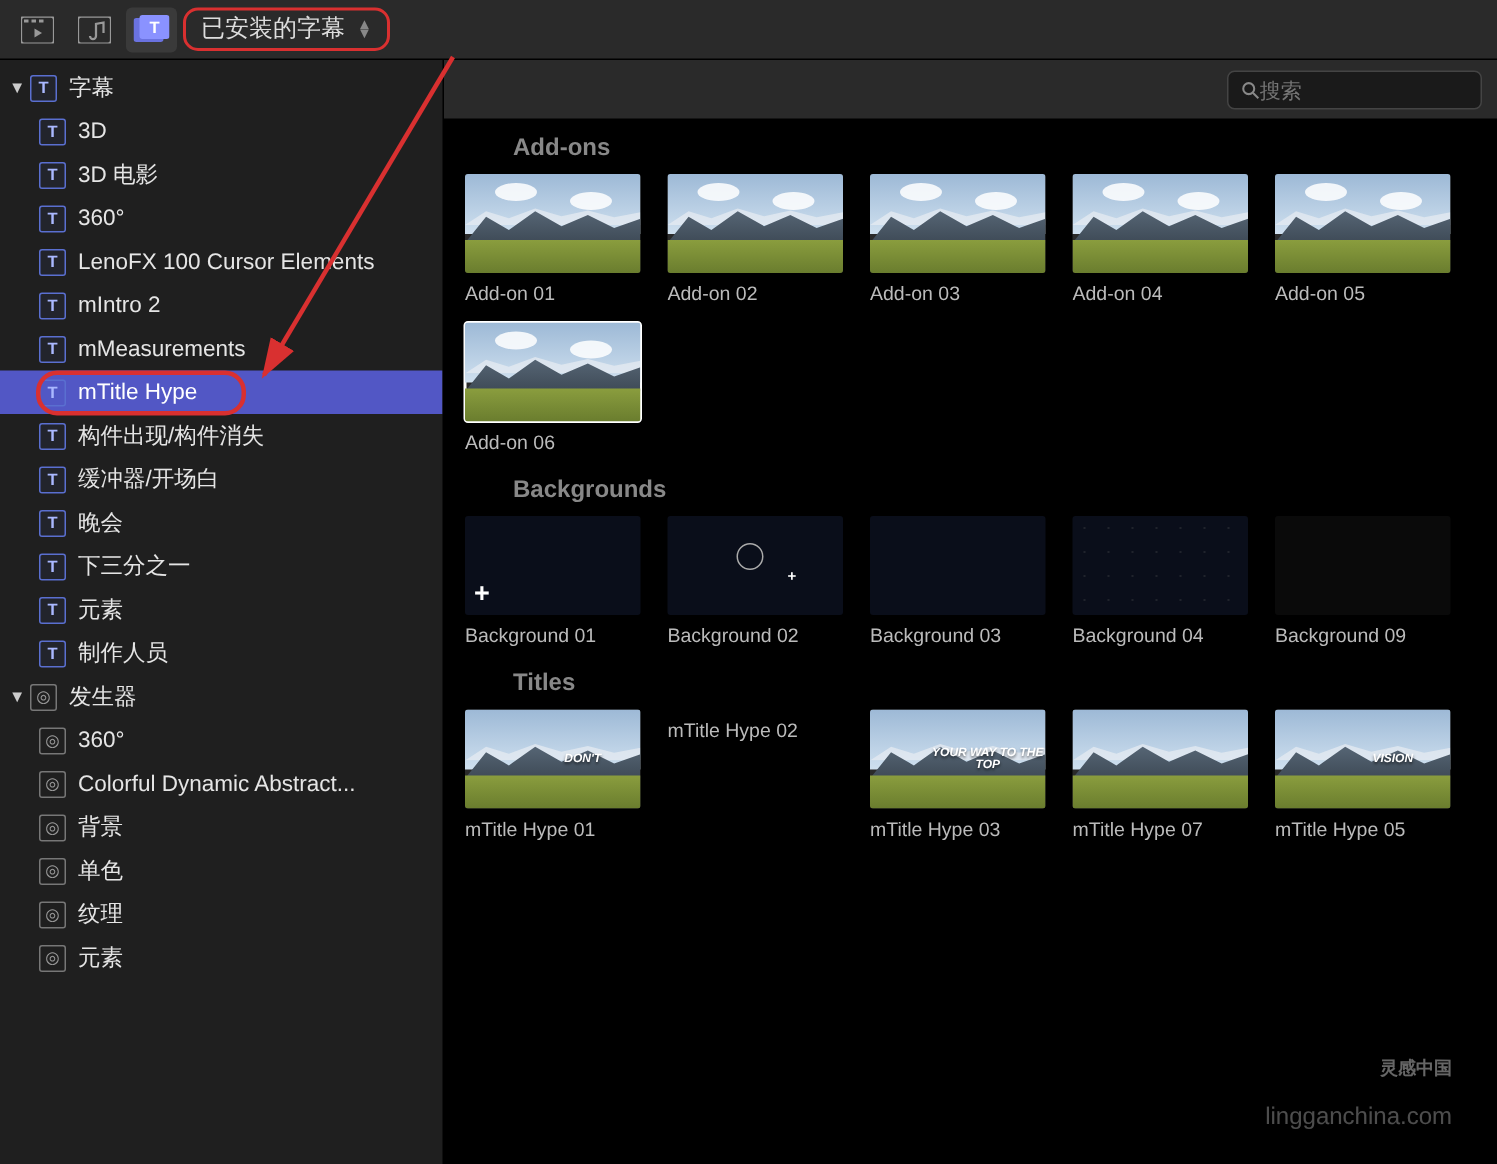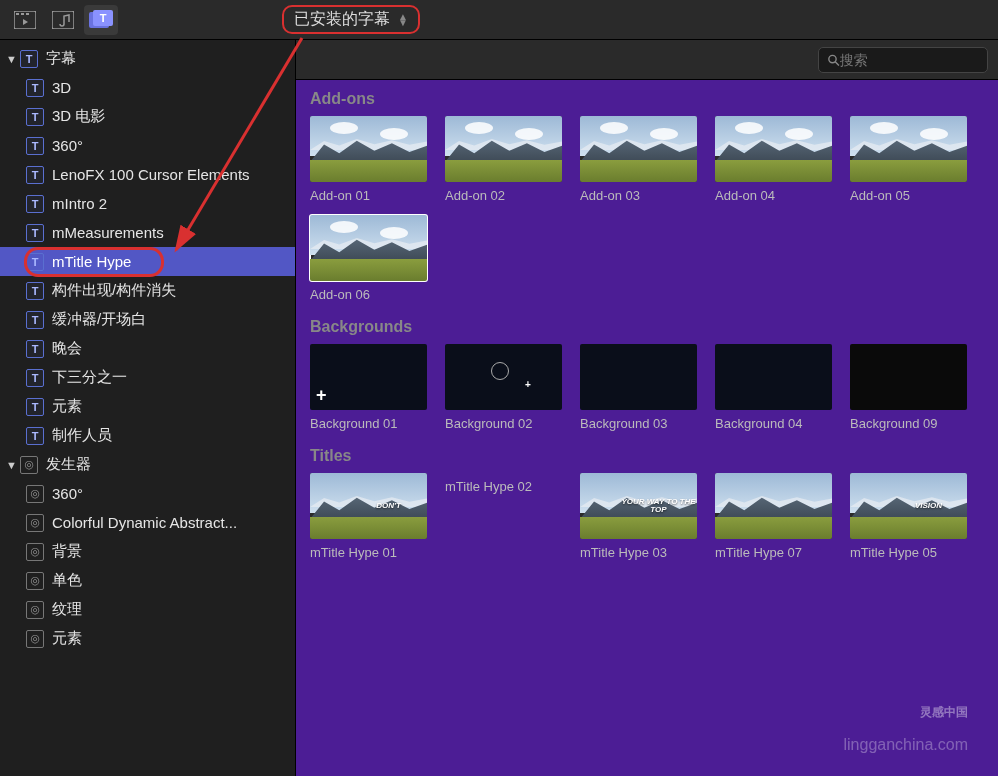--- a/index.html
+++ b/index.html
@@ -1,36 +1,36 @@
 <!DOCTYPE html>
 <html><head>
 <meta charset="utf-8">
 <style>
 * { margin: 0; padding: 0; box-sizing: border-box; font-family: -apple-system, "Helvetica Neue", Arial, sans-serif; }
 body { background: #1c1c1c; color: #ccc; width: 998px; height: 776px; overflow: hidden; position: relative; }
 .toolbar { height: 40px; background: #2a2a2a; display: flex; align-items: center; padding: 0 8px; border-bottom: 1px solid #000; }
 .toolbar-icon { width: 34px; height: 30px; display: flex; align-items: center; justify-content: center; margin-right: 4px; border-radius: 4px; }
 .toolbar-icon.active { background: #3a3a3a; }
-.dropdown-btn { margin-left: 160px; display: flex; align-items: center; border: 2px solid #d93030; border-radius: 10px; padding: 2px 10px; font-size: 16px; color: #ddd; cursor: pointer; }
+.dropdown-btn { display: flex; align-items: center; border: 2px solid #d93030; border-radius: 10px; padding: 2px 10px; font-size: 16px; color: #ddd; cursor: pointer; }
 .dropdown-btn .chevrons { margin-left: 8px; font-size: 10px; line-height: 6px; color: #888; display: flex; flex-direction: column; }
 .main { display: flex; height: calc(100% - 40px); }
 .sidebar { width: 296px; background: #1f1f1f; border-right: 1px solid #000; overflow-y: auto; padding-top: 4px; }
 .sb-row { display: flex; align-items: center; height: 29px; padding-left: 6px; font-size: 15px; color: #e5e5e5; cursor: pointer; white-space: nowrap; }
 .sb-row .disclosure { width: 14px; font-size: 11px; color: #ccc; }
 .sb-row .t-icon { width: 18px; height: 18px; border: 1px solid #5a6fd0; color: #aab8ff; font-size: 11px; font-weight: bold; display: flex; align-items: center; justify-content: center; margin-right: 8px; border-radius: 2px; background: rgba(80,100,200,0.08); }
 .sb-row .g-icon { width: 18px; height: 18px; border: 1px solid #777; color: #999; font-size: 11px; display: flex; align-items: center; justify-content: center; margin-right: 8px; border-radius: 2px; }
 .sb-row.child { padding-left: 26px; }
 .sb-row.selected { background: #5257c5; color: #fff; position: relative; }
 .annot-select { position: absolute; left: 24px; top: 247px; width: 140px; height: 30px; border: 3px solid #d93030; border-radius: 14px; pointer-events: none; z-index: 10; }
-.content { flex: 1; background: #4c1d95; overflow-y: auto; }
+.content { flex: 1; background: #000000; overflow-y: auto; }
 .searchbar { height: 40px; background: #2a2a2a; display: flex; align-items: center; justify-content: flex-end; padding: 0 10px; border-bottom: 1px solid #000; }
 .search-field { display: flex; align-items: center; background: #1a1a1a; border: 1px solid #444; border-radius: 5px; padding: 3px 8px; width: 170px; height: 26px; }
 .search-field input { background: transparent; border: none; outline: none; color: #ccc; font-size: 14px; width: 100%; }
 .section { padding: 10px 14px 6px; }
-.section-title { font-size: 16px; font-weight: 600; color: #888; margin-bottom: 8px; }
+.section-title { font-size: 16px; font-weight: 600; color: #888; margin-bottom: 8px; margin-left: 32px; }
 .grid { display: flex; flex-wrap: wrap; gap: 12px 18px; }
 .thumb-item { width: 117px; }
 .thumb { width: 117px; height: 66px; border-radius: 2px; background: #2a2a2a; position: relative; overflow: hidden; }
 .thumb-label { font-size: 13px; color: #bbb; margin-top: 6px; white-space: nowrap; overflow: hidden; text-overflow: ellipsis; }
 .landscape .sky { position: absolute; top: 0; left: 0; right: 0; height: 40px; background: linear-gradient(#9db9d6, #cfe0ef); }
 .landscape .cloud { position: absolute; width: 28px; height: 12px; background: #fff; border-radius: 50%; opacity: 0.85; }
 .landscape .mtn { position: absolute; bottom: 20px; width: 100%; height: 25px; background: linear-gradient(#5a6a7a, #3e4a56); clip-path: polygon(0 100%, 12% 30%, 25% 65%, 40% 15%, 55% 55%, 70% 25%, 85% 60%, 100% 35%, 100% 100%); }
 .landscape .snow { position: absolute; bottom: 32px; width: 100%; height: 13px; background: #e8edf2; clip-path: polygon(0 100%, 12% 30%, 25% 65%, 40% 15%, 55% 55%, 70% 25%, 85% 60%, 100% 35%, 100% 100%); opacity: 0.7; }
 .landscape .grass { position: absolute; bottom: 0; left: 0; right: 0; height: 22px; background: linear-gradient(#8a9d3e, #6a7d2e); }
 .thumb.selected { outline: 2px solid #fff; outline-offset: -1px; }

